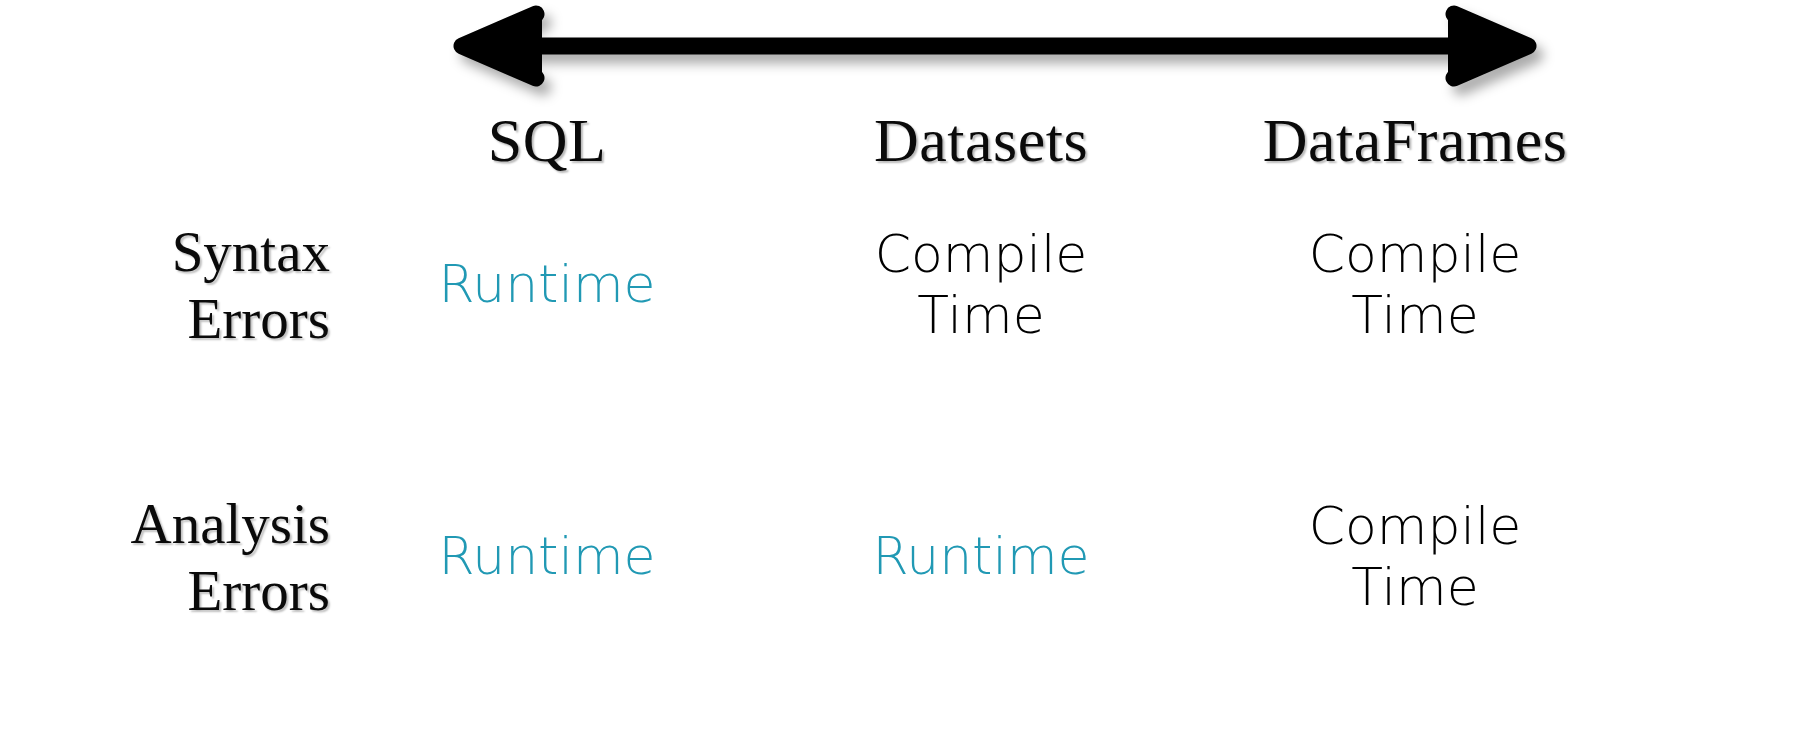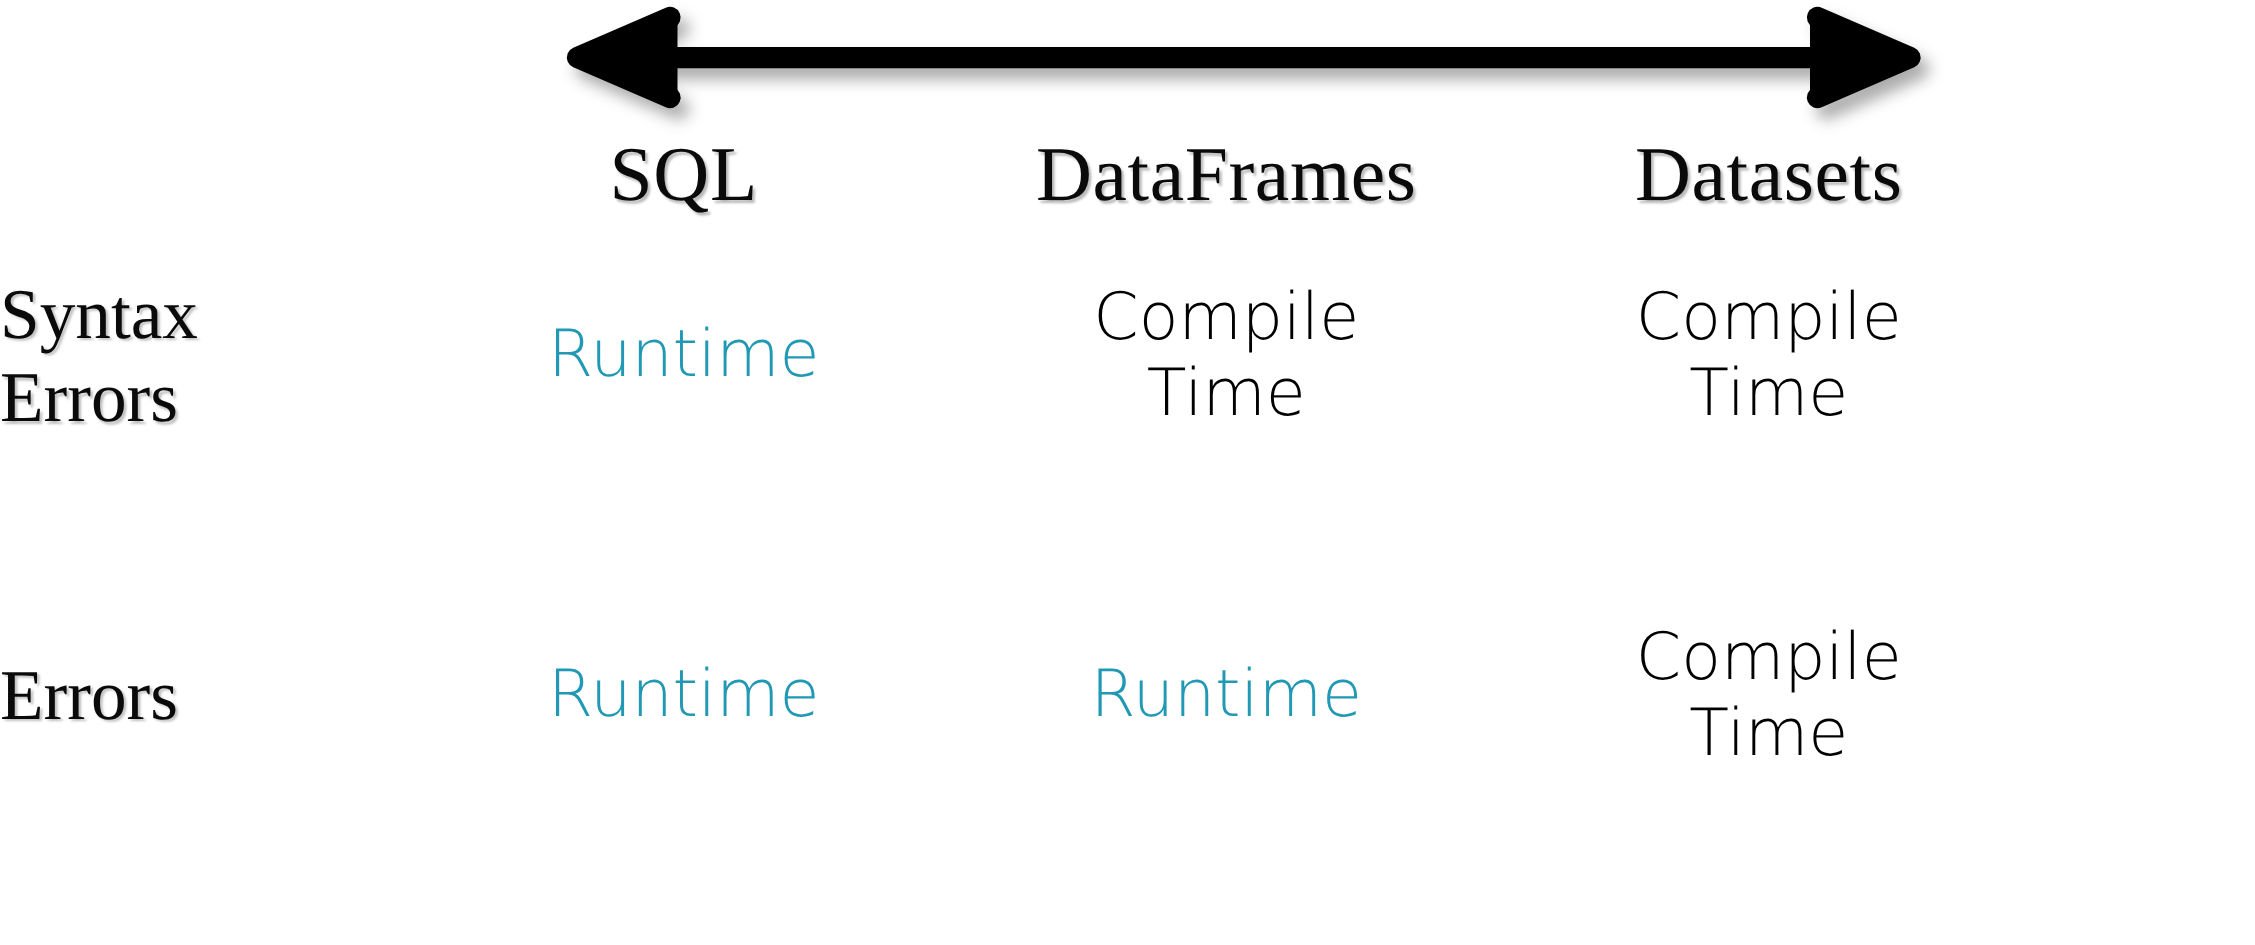--- a/index.html
+++ b/index.html
@@ -52,21 +52,21 @@
     line-height: 1;
     color: #0a0a0a;
     letter-spacing: 0.5px;
     text-shadow: 2px 2px 2px rgba(0,0,0,0.28);
     white-space: nowrap;
   }
 
   .row-head {
     display: flex;
     flex-direction: column;
-    align-items: flex-start;
+    align-items: flex-end;
     justify-content: center;
     font-family: "Liberation Serif", serif;
     font-size: 57px;
     line-height: 1.18;
     color: #0a0a0a;
     text-shadow: 2px 2px 2px rgba(0,0,0,0.25);
     white-space: nowrap;
   }
   .row-head span { display: block; }
 
@@ -108,22 +108,22 @@
         <polygon points="18,38 102,2 102,74"></polygon>
         <polygon points="1092,38 1008,2 1008,74"></polygon>
       </g>
     </svg>
   </div>
 
   <div id="matrix">
 
     <div class="spacer"></div>
     <div class="col-head">SQL</div>
+    <div class="col-head">Datasets</div>
     <div class="col-head">DataFrames</div>
-    <div class="col-head">Datasets</div>
 
     <div class="row-head">
       <span>Syntax</span>
       <span>Errors</span>
     </div>
     <div class="cell runtime">
       <span>Runtime</span>
 
     </div>
     <div class="cell compile">
@@ -134,20 +134,21 @@
       <span>Compile</span>
       <span>Time</span>
     </div>
 
     <div class="spacer"></div>
     <div class="spacer"></div>
     <div class="spacer"></div>
     <div class="spacer"></div>
 
     <div class="row-head">
+      <span>Analysis</span>
       <span>Errors</span>
     </div>
     <div class="cell runtime">
       <span>Runtime</span>
 
     </div>
     <div class="cell runtime">
       <span>Runtime</span>
 
     </div>

